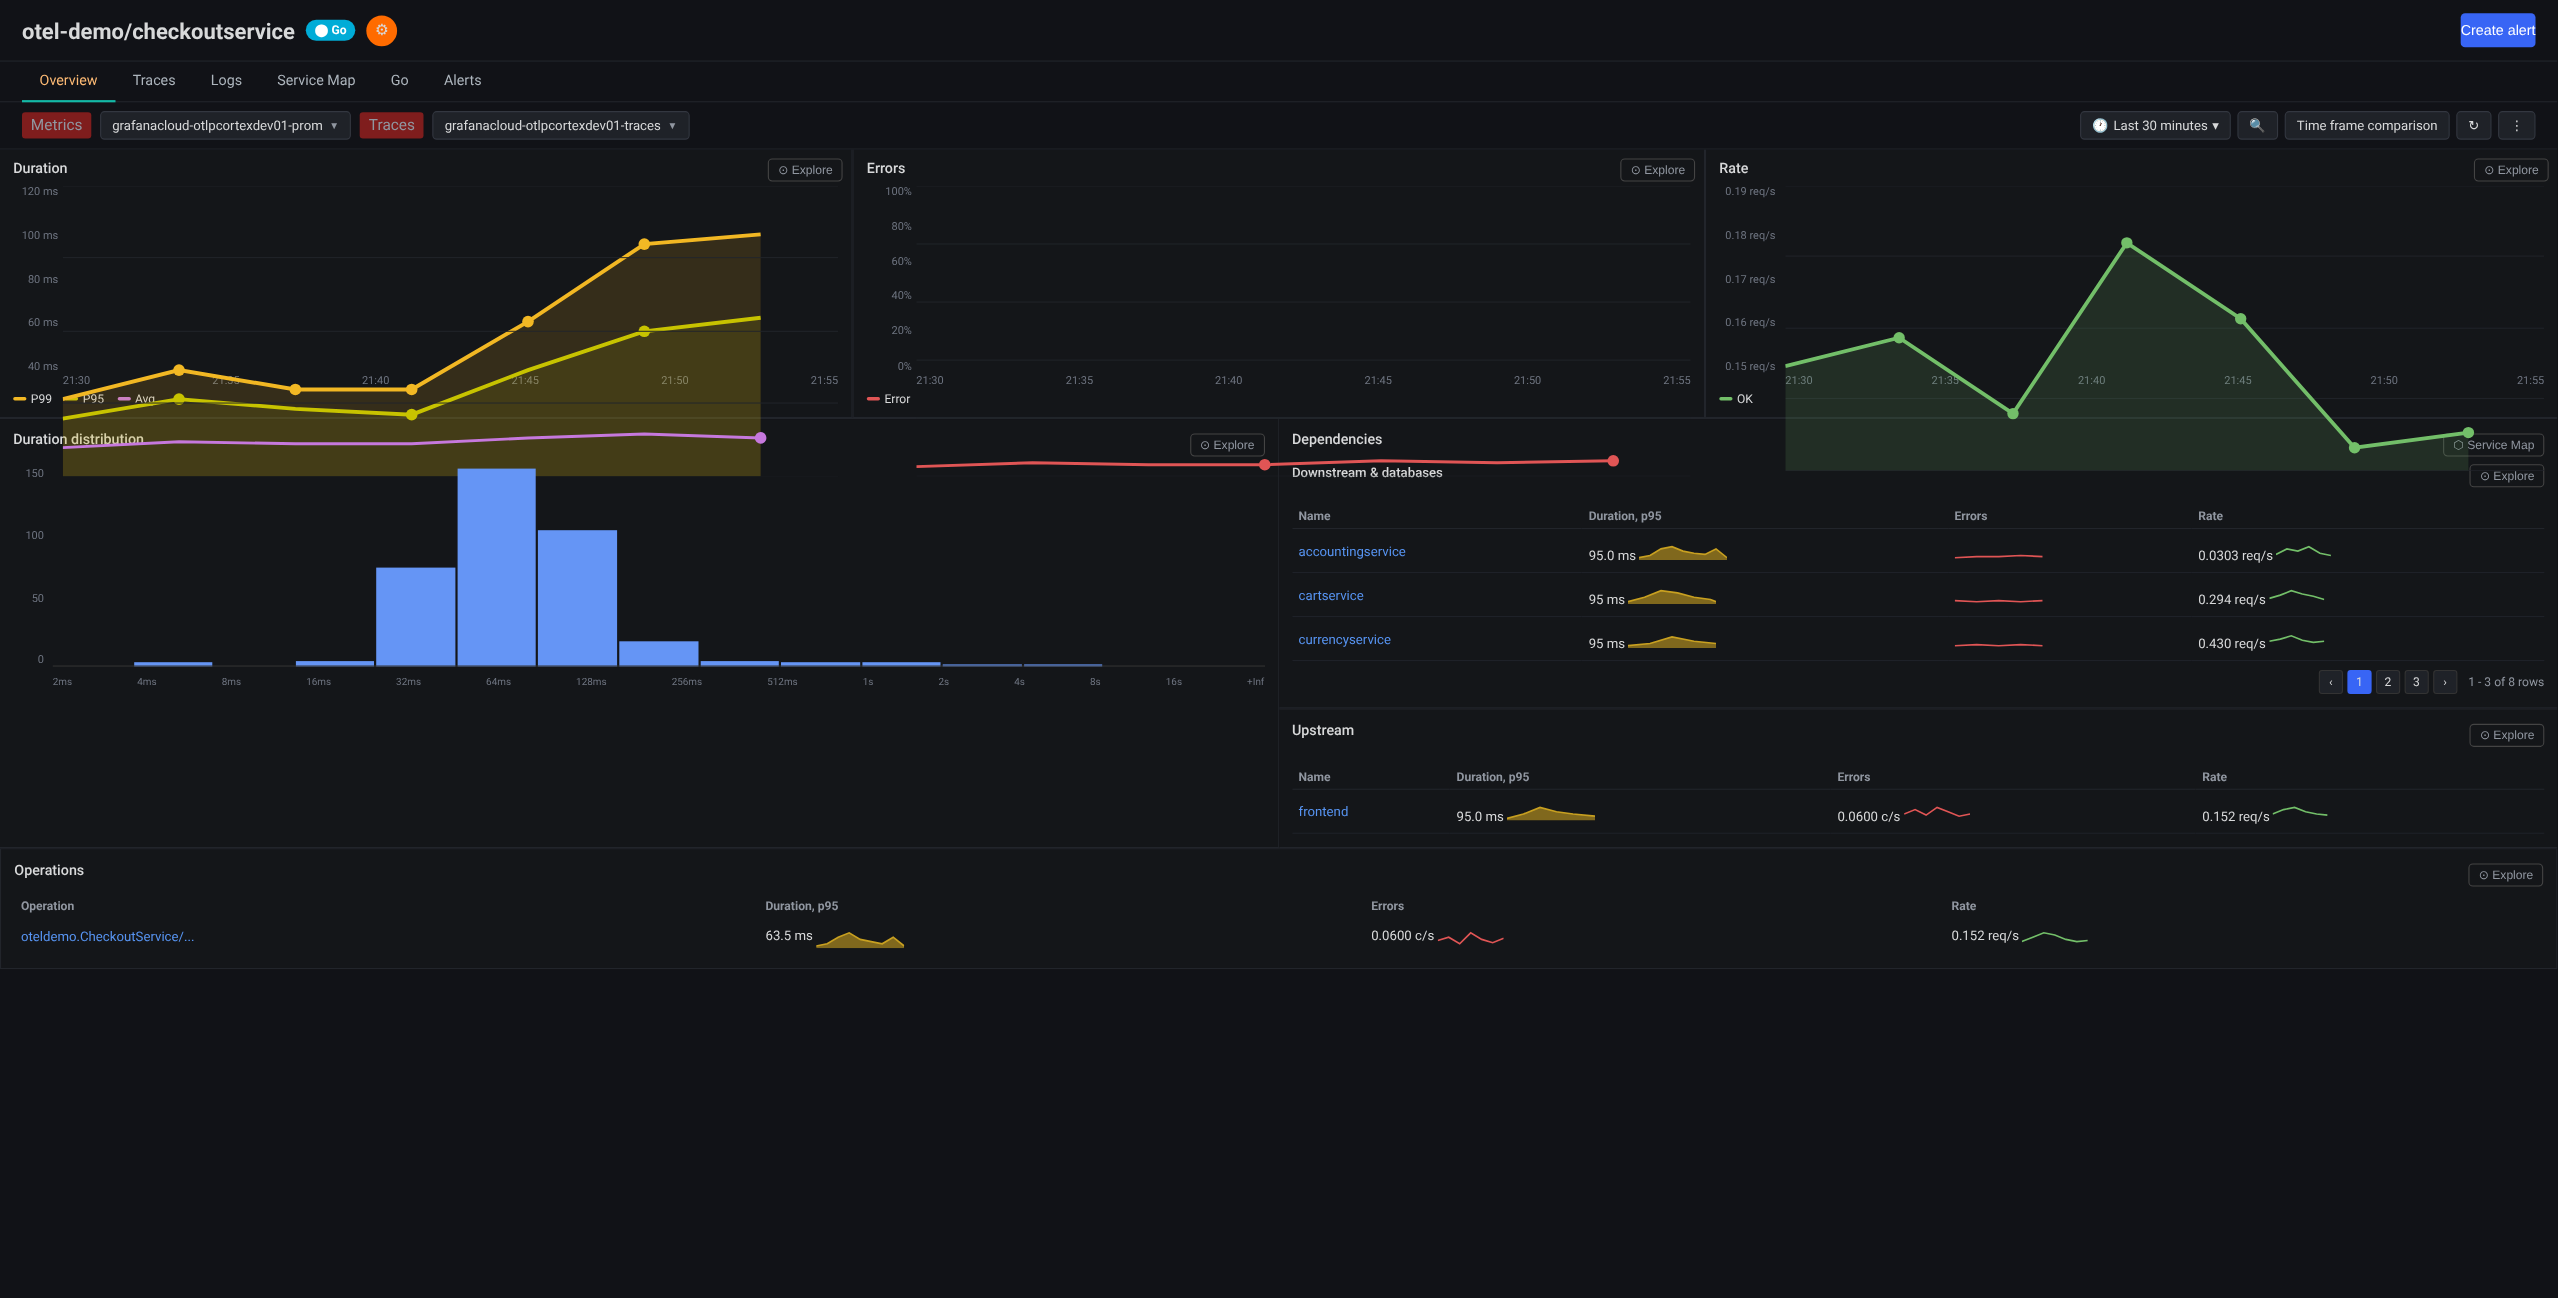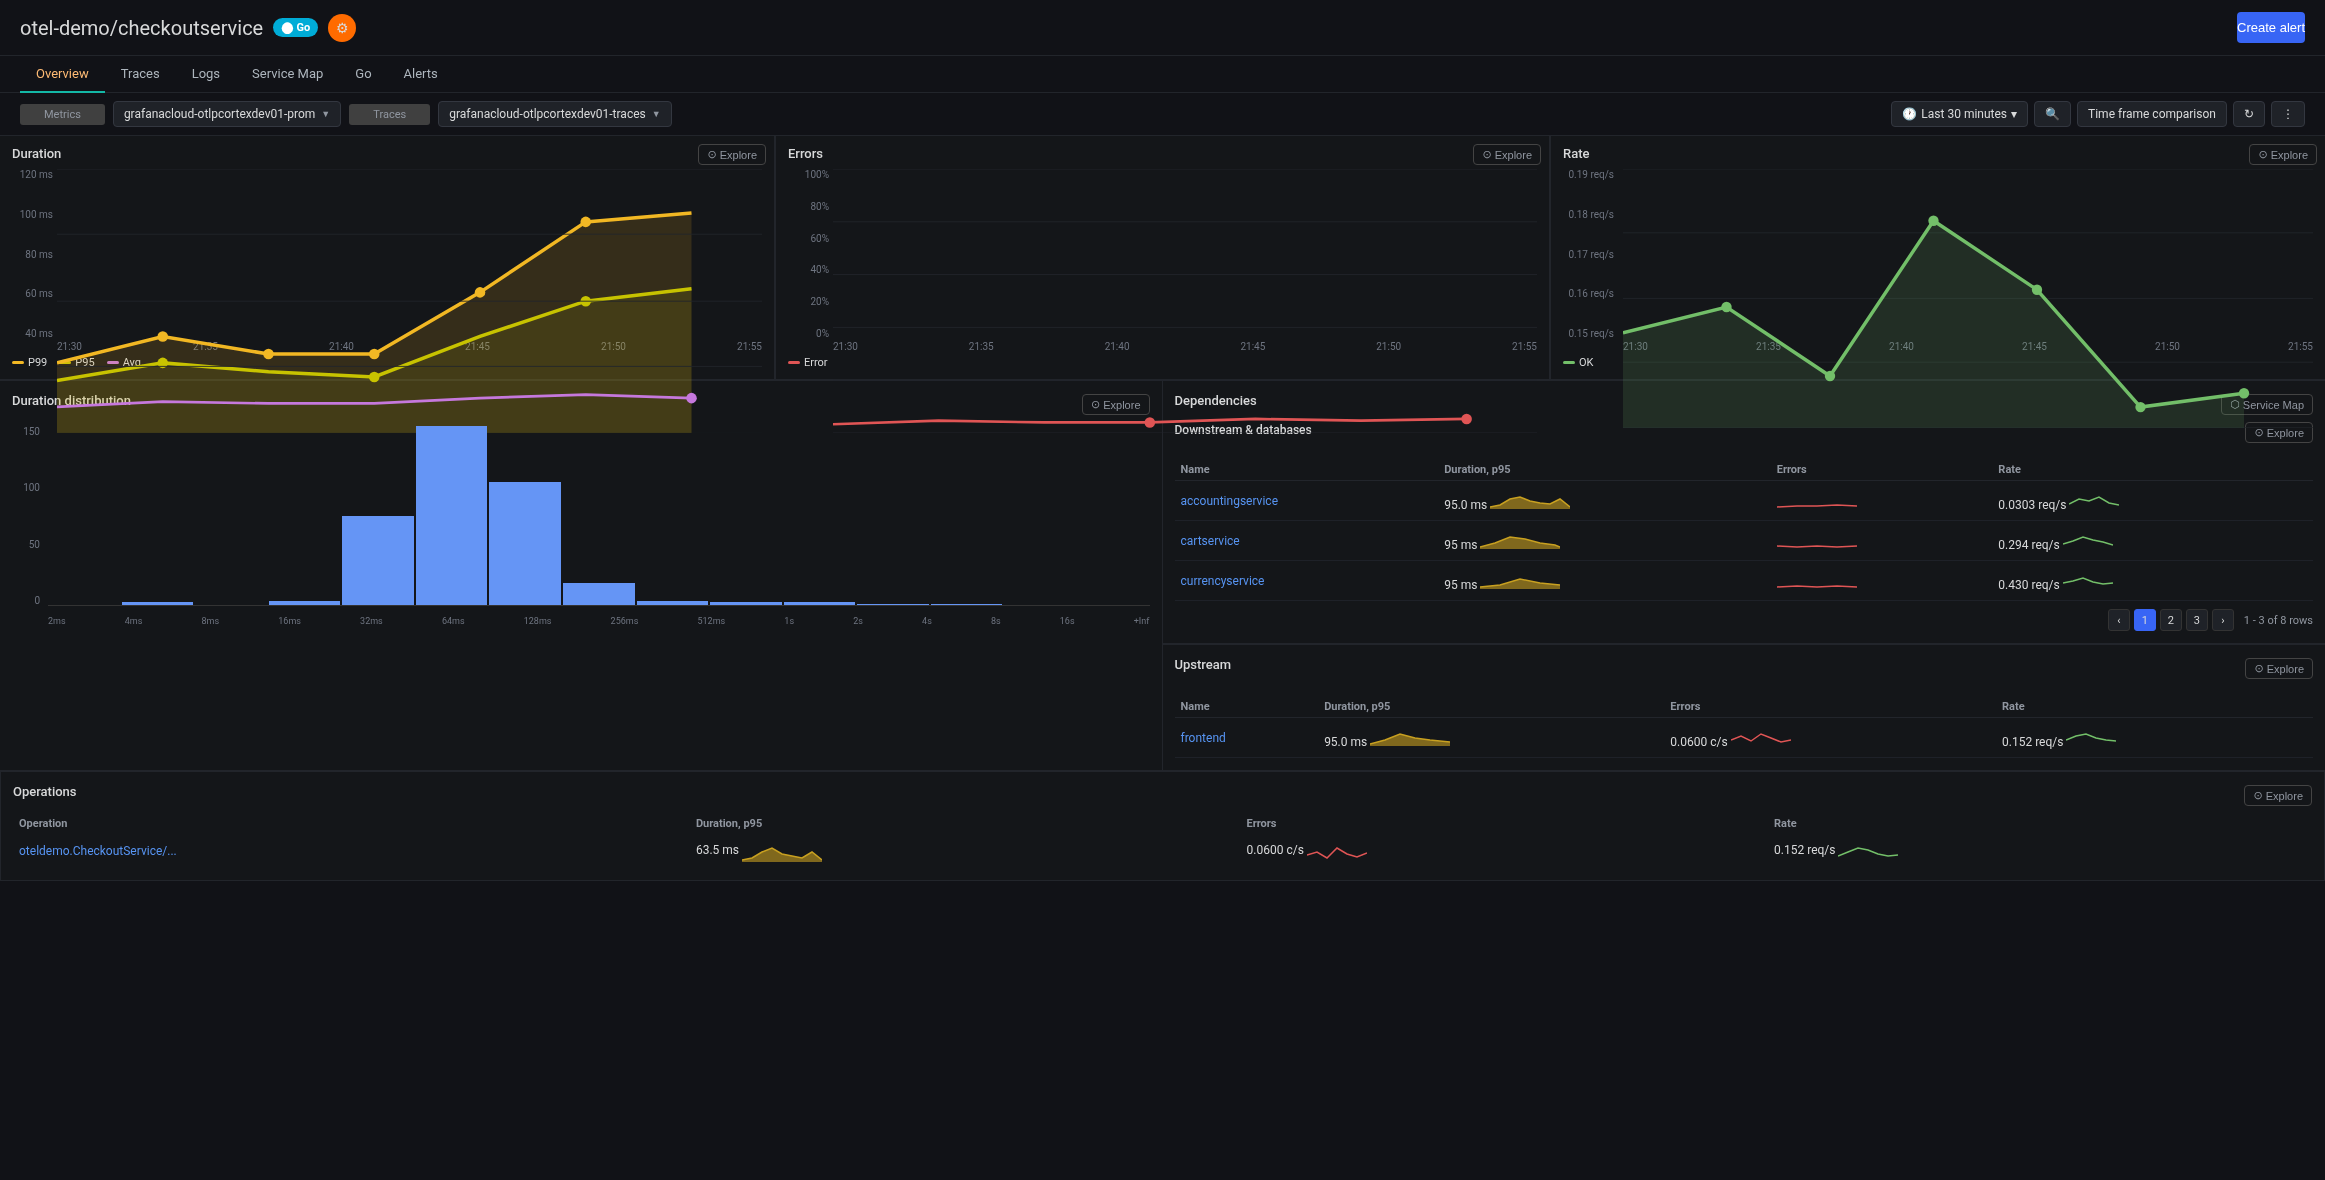--- a/index.html
+++ b/index.html
@@ -13,21 +13,21 @@
     }
     
     .header {
       display: flex;
       align-items: center;
       justify-content: space-between;
       padding: 12px 20px;
       border-bottom: 1px solid #22252b;
     }
     .header-left { display: flex; align-items: center; gap: 10px; }
-    .app-title { font-size: 20px; font-weight: 400; color: #d8d9da; }
+    .app-title { font-size: 20px; font-weight: 700; color: #d8d9da; }
     .badge-go {
       background: #00acd7;
       border-radius: 12px;
       padding: 3px 8px;
       font-size: 11px;
       font-weight: 700;
       color: #fff;
       display: flex; align-items: center; gap: 3px;
     }
     .badge-gear {
@@ -69,25 +69,25 @@
     .toolbar {
       display: flex;
       align-items: center;
       justify-content: space-between;
       padding: 8px 20px;
       border-bottom: 1px solid #22252b;
     }
     .toolbar-left { display: flex; align-items: center; gap: 8px; }
     .toolbar-right { display: flex; align-items: center; gap: 6px; }
     .label-tag {
-      background: #404040;
+      background: #7f1d1d;
       color: #9096a0;
-      padding: 4px 24px;
+      padding: 4px 8px;
       border-radius: 3px;
-      font-size: 11px;
+      font-size: 14px;
     }
     .select-dropdown {
       background: #1f2228;
       color: #d8d9da;
       border: 1px solid #333740;
       border-radius: 4px;
       padding: 5px 10px;
       font-size: 12px;
       cursor: pointer;
       display: flex; align-items: center; gap: 6px;

